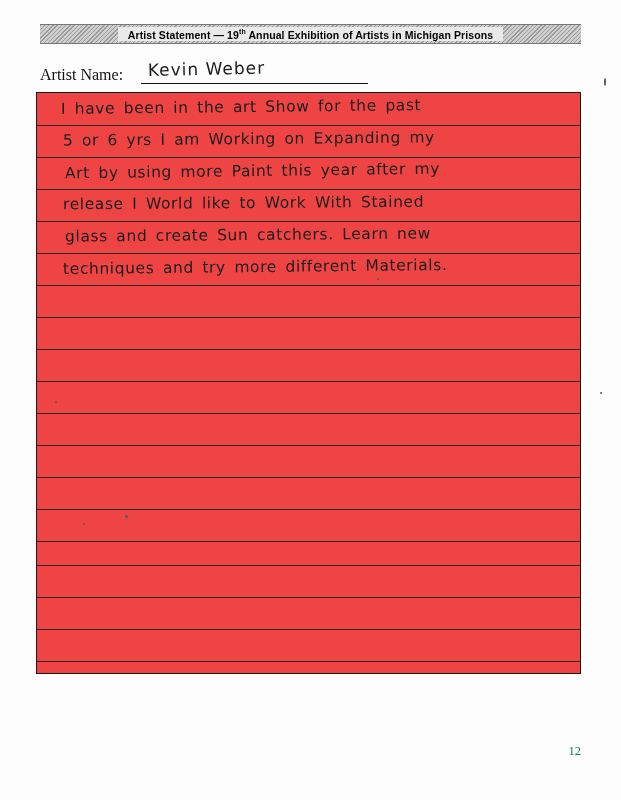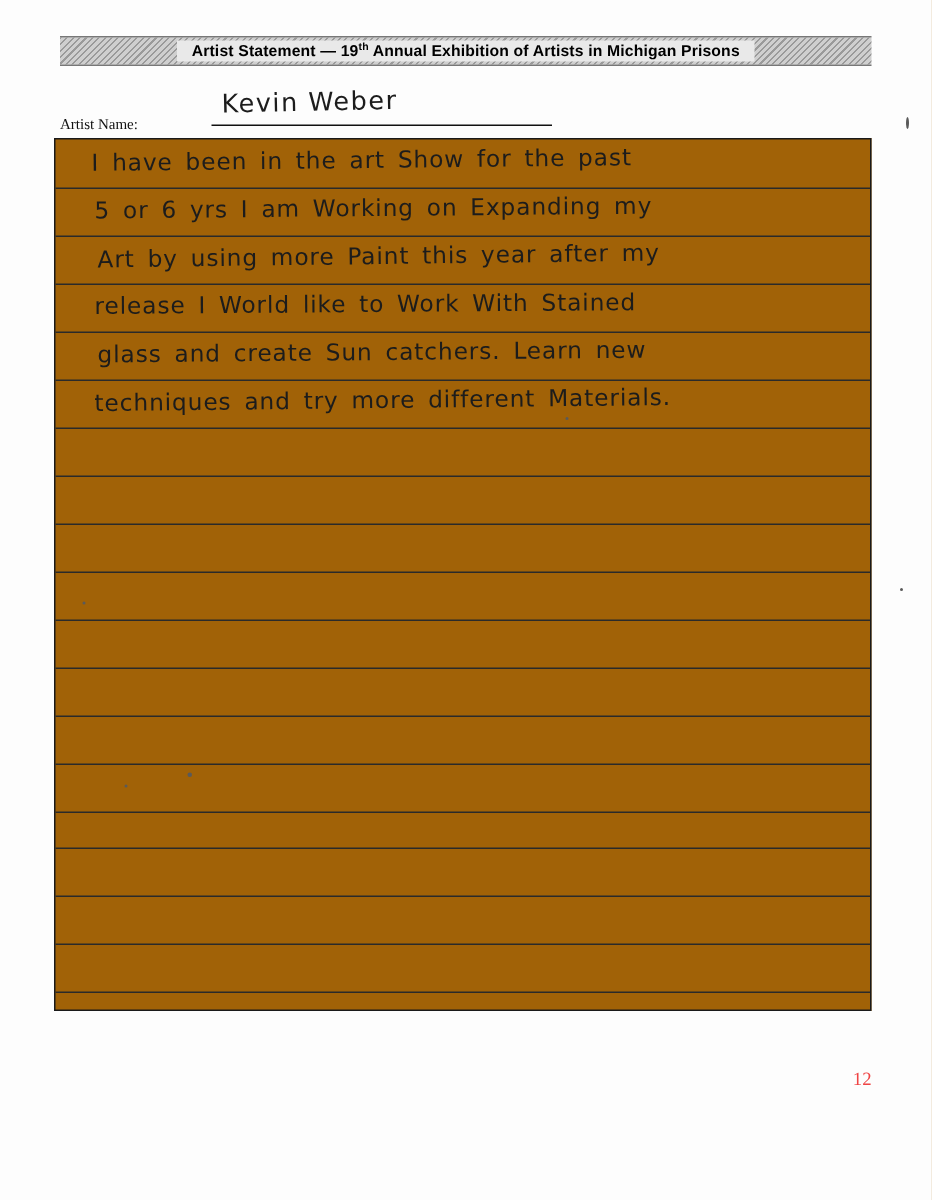--- a/index.html
+++ b/index.html
@@ -64,23 +64,22 @@
     top: 62px;
     left: 40px;
     width: 541px;
     height: 24px;
   }
   .name-label {
     position: absolute;
     left: 0;
     top: 4px;
     font-family: "Liberation Serif", serif;
-    font-size: 10px;
+    font-size: 16px;
     color: #111;
-    margin-top: 12px;
   }
   .name-rule {
     position: absolute;
     left: 101px;
     top: 21px;
     width: 227px;
     border-bottom: 1px solid #111;
   }
   .name-value {
     position: absolute;
@@ -96,21 +95,21 @@
 
   
   .lined-box {
     position: absolute;
     left: 36px;
     top: 92px;
     width: 545px;
     height: 582px;
     border: 1.5px solid #1a1a1a;
     box-sizing: border-box;
-    background: #a16207;
+    background: #ef4444;
   }
   .rule {
     position: absolute;
     left: 0;
     width: 100%;
     border-bottom: 1px solid #2a2a2a;
   }
 
   
   .hand {
@@ -129,24 +128,24 @@
   .speck {
     position: absolute;
     background: #5a5a5a;
     border-radius: 50%;
   }
 
   
   .page-number {
     position: absolute;
     right: 40px;
-    top: 712px;
+    top: 744px;
     font-family: "Liberation Serif", serif;
     font-size: 12.5px;
-    color: #ef4444;
+    color: #0f766e;
     text-align: center;
   }
 </style>
 </head>
 <body>
 
 <div class="page">
 
   <div class="header-band">
     <div class="header-title">

